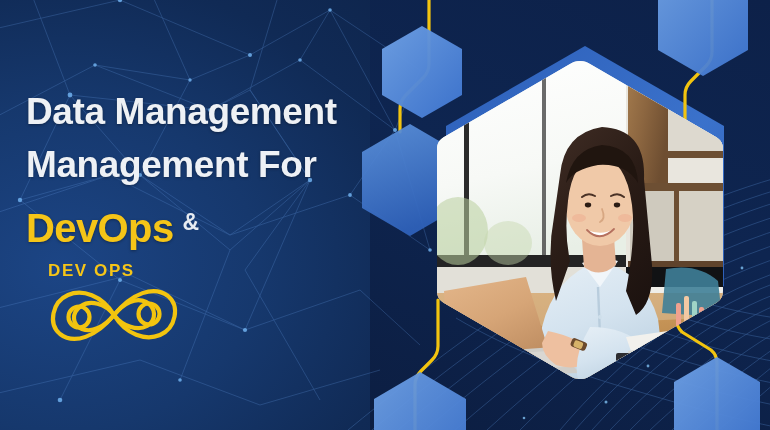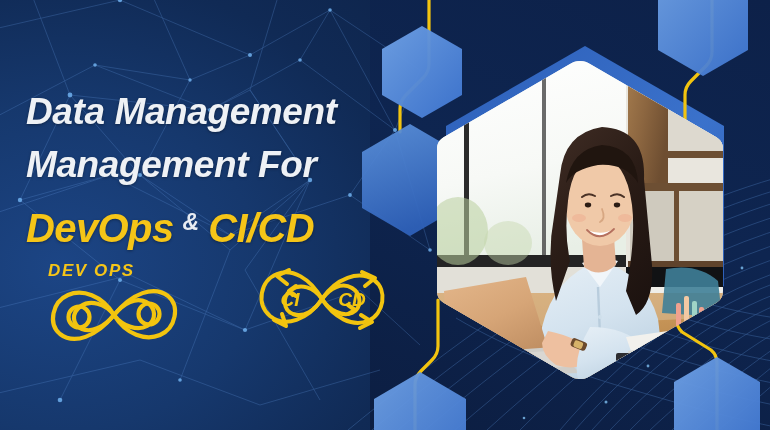--- a/index.html
+++ b/index.html
@@ -8,21 +8,20 @@
     background: #0d1f3e;
   }
   #banner {
     position: relative;
     width: 770px;
     height: 430px;
     overflow: hidden;
     font-family: "Liberation Sans", sans-serif;
     background: #a16207;
     user-select: none;
-    font-style: italic;
   }
 
   
   .bg-base {
     position: absolute;
     inset: 0;
     background:
       radial-gradient(ellipse 520px 430px at 8% 62%, #1c4585 0%, #16386d 38%, #102a55 68%, #0e2349 100%),
       linear-gradient(120deg, #0f2750 0%, #102c5c 40%, #0d2247 100%);
   }
@@ -373,21 +372,20 @@
   </svg>
 
   <div class="headline">
     <div class="h-line">Data Management</div>
     <div class="h-line">Management For</div>
   </div>
 
   <div class="sub-line">
     <span class="sub-yellow">DevOps</span>
     <span class="sub-amp">&amp;</span>
-    <span class="sub-yellow">CI/CD</span>
   </div>
 
   <div class="devops-logo">
     <div class="devops-word">DEV OPS</div>
     <svg width="160" height="64" viewBox="0 0 160 64" style="position:absolute;left:0;top:22px;">
       <g fill="none" stroke="#f2c40f" stroke-width="4.2">
 
         <path d="M80 32
                  C68 12 48 6 34 12
                  C18 19 14 41 26 51
@@ -404,46 +402,14 @@
                  C122 24 123 37 113 43
                  C104 48 89 44 80 32 Z"></path>
       </g>
 
       <circle cx="45" cy="34" r="10.5" fill="none" stroke="#f2c40f" stroke-width="4.2"></circle>
 
       <circle cx="115" cy="31" r="10.5" fill="none" stroke="#f2c40f" stroke-width="4.2"></circle>
     </svg>
   </div>
 
-  <div class="cicd-logo">
-    <svg width="140" height="82" viewBox="0 0 140 82">
-      <g fill="none" stroke="#f2c40f" stroke-width="4" stroke-linejoin="round" stroke-linecap="round">
-
-        <path d="M70 41
-                 C58 20 40 10 25 16
-                 C8 23 4 46 18 58
-                 C33 70 56 62 70 41
-                 C84 20 107 12 122 22
-                 C136 32 132 56 116 63
-                 C100 69 82 60 70 41 Z"></path>
-
-        <path d="M70 41 C62 29 48 25 39 32
-                 C30 39 31 52 41 56
-                 C52 60 63 52 70 41
-                 C78 30 90 24 100 30
-                 C110 36 110 50 100 55
-                 C90 59 77 52 70 41 Z"></path>
-
-        <path d="M37 12 L25 18 L35 26"></path>
-        <path d="M22 62 L34 68 L30 56"></path>
-
-        <path d="M110 14 L123 20 L113 28"></path>
-        <path d="M108 70 L120 64 L109 57"></path>
-
-        <path d="M44 28 L37 33 L44 38"></path>
-        <path d="M96 47 L103 52 L96 56"></path>
-      </g>
-      <text x="38" y="48" font-family="Liberation Sans, sans-serif" font-size="19" font-weight="bold" fill="#f2c40f" text-anchor="middle">CI</text>
-      <text x="100" y="48" font-family="Liberation Sans, sans-serif" font-size="19" font-weight="bold" fill="#f2c40f" text-anchor="middle">CD</text>
-    </svg>
-  </div>
 
 </div>
 
 </body></html>

